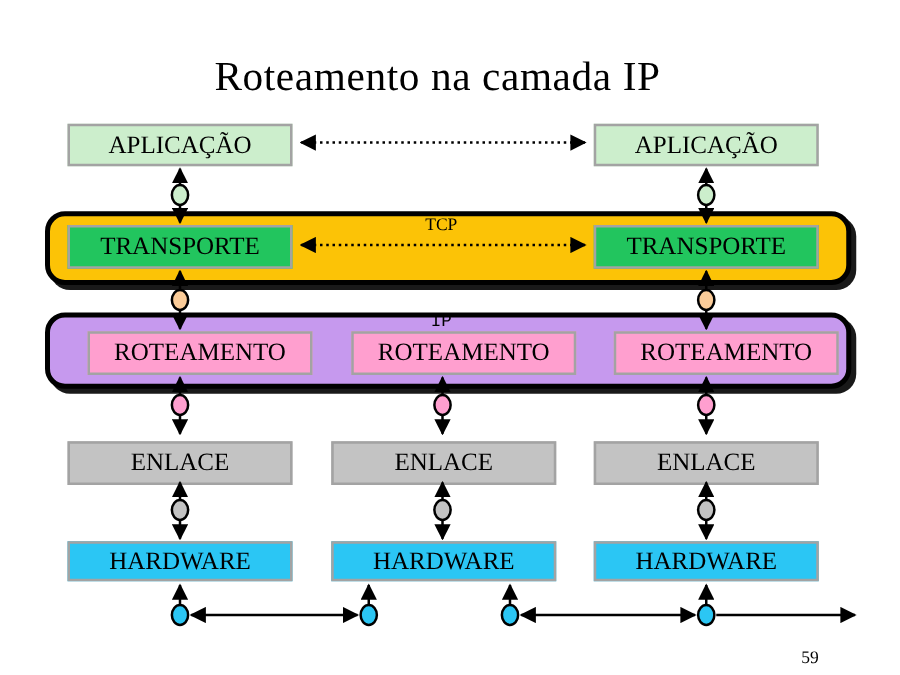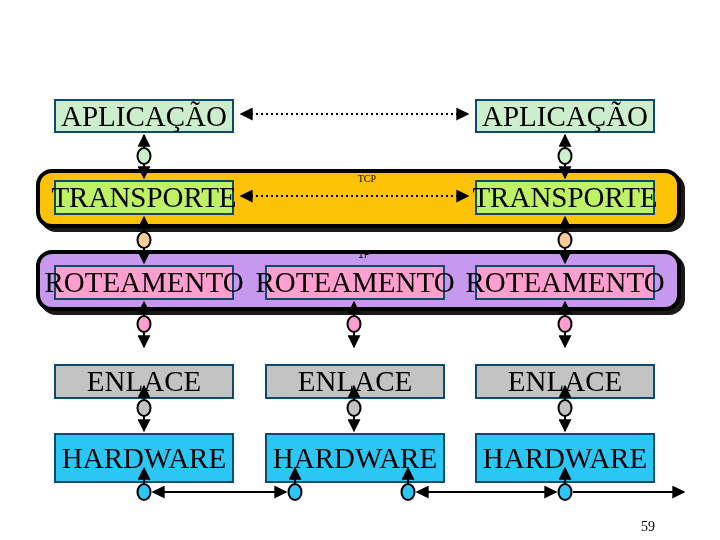--- a/index.html
+++ b/index.html
@@ -12,46 +12,47 @@
     position:absolute;left:0;top:44px;width:700px;text-align:center;
     font-size:33px;letter-spacing:0.5px;color:#000;
   }
   .band{
     position:absolute;border:4px solid #000;border-radius:16px;
     box-shadow:4px 4px 0 rgba(0,0,0,0.9);z-index:1;
   }
   .band.transport{left:36px;top:169px;width:645px;height:59px;background:#FCC306;}
   .band.routing{left:36px;top:250px;width:645px;height:61px;background:#C699EE;}
   .lbox{
-    position:absolute;border:2px solid #0c4a6e;display:flex;align-items:center;justify-content:center;
-    font-size:29px;z-index:2;white-space:nowrap;
+    position:absolute;border:2px solid #a3a3a3;display:flex;align-items:center;justify-content:center;
+    font-size:20px;z-index:2;white-space:nowrap;
   }
   .col-l{left:54px;width:180px;}
   .col-m{left:265px;width:180px;}
   .col-r{left:475px;width:180px;}
   .row-apl{top:99px;height:34px;background:#CCEECC;}
-  .row-trn{top:180px;height:35px;background:#bef264;}
-  .row-rot{top:265px;height:35px;background:#FF9FCF;}
-  .row-enl{top:364px;height:35px;background:#C3C3C3;}
-  .row-hdw{top:433px;height:50px;background:#2BC6F4;font-family:Liberation Serif, serif;}
+  .row-trn{top:180px;height:35px;background:#22c55e;}
+  .row-rot{top:265px;height:35px;background:#FF9FCF;margin-left:16px;}
+  .row-enl{top:353px;height:35px;background:#C3C3C3;}
+  .row-hdw{top:433px;height:32px;background:#2BC6F4;font-family:Liberation Serif, serif;}
   .proto{
-    position:absolute;z-index:2;font-size:10px;text-align:right;color:#000;
+    position:absolute;z-index:2;font-size:14px;text-align:center;color:#000;
   }
   .proto.tcp{left:330px;top:173px;width:46px;}
   .proto.ip{left:336px;top:250px;width:34px;font-family:Liberation Mono, monospace;}
   .pagenum{
     position:absolute;left:600px;top:519px;width:55px;text-align:right;font-size:14px;z-index:2;
   }
   svg.wires{position:absolute;left:0;top:0;z-index:3;}
 </style>
 </head>
 <body>
 
 <div class="slide">
 
+  <div class="title">Roteamento na camada IP</div>
 
   <div class="band transport"></div>
   <div class="band routing"></div>
 
   <div class="proto tcp">TCP</div>
   <div class="proto ip">IP</div>
 
   <div class="lbox col-l row-apl">APLICAÇÃO</div>
   <div class="lbox col-r row-apl">APLICAÇÃO</div>
 

